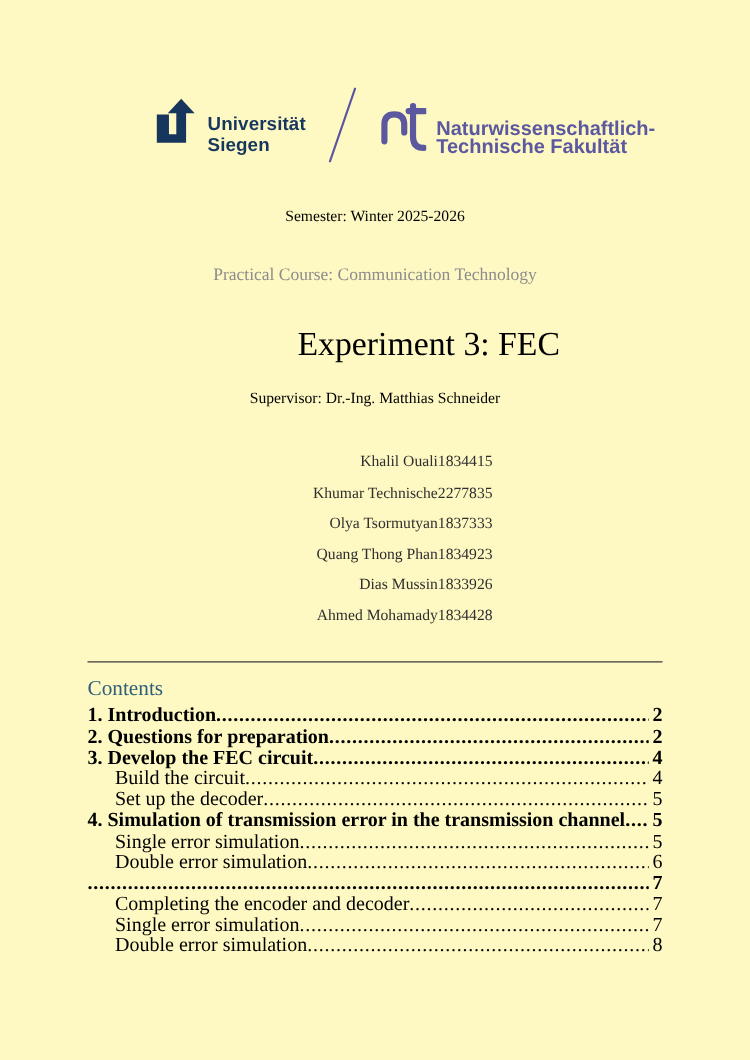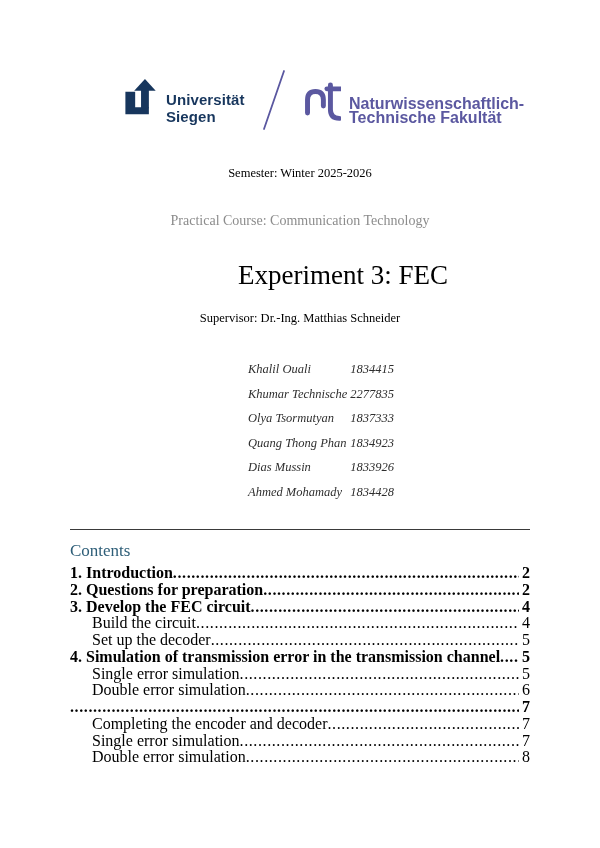--- a/index.html
+++ b/index.html
@@ -1,18 +1,18 @@
 <!DOCTYPE html>
 <html><head>
 <meta charset="utf-8">
 <style>
   html,body { margin:0; padding:0; background:#e8e8e8; }
   .page {
     position:relative; width:600px; height:848px; margin:0 auto;
-    background:#ffffff; overflow:hidden;
+    background:#fef9c3; overflow:hidden;
     font-family:"Liberation Serif", serif; color:#000;
   }
 
   
   .siegen-mark { position:absolute; left:125px; top:77px; }
   .siegen-text {
     position:absolute; left:166px; top:91px;
     font-family:"Liberation Sans", sans-serif; font-weight:bold;
     font-size:15px; line-height:17px; color:#17365D; letter-spacing:.1px;
   }
@@ -27,22 +27,22 @@
   
   .center-line { position:absolute; left:0; width:600px; text-align:center; }
   .semester   { top:166px; font-size:12.5px; font-weight:normal; }
   .course     { top:213px; font-size:14px; color:#8C8C8C; }
   .doc-title  { top:260px; font-size:27px;margin-left:43px; }
   .supervisor { top:311px; font-size:12.5px; }
 
   
   .authors { position:absolute; left:208px; top:362px; width:186px; }
   .author-row {
-    display:flex; justify-content:space-between; align-items:baseline;
-    height:24.6px; font-style:italic; font-size:12.5px; color:#2e2e2e;margin-left:40px;
+    display:flex; justify-content:flex-end; align-items:baseline;
+    height:24.6px; font-size:12.5px; color:#2e2e2e;margin-left:40px;
   }
 
   
   .divider { position:absolute; left:70px; top:529px; width:460px;
              border:none; border-top:1.8px solid #3a3a3a; margin:0; }
   .contents-heading { position:absolute; left:70px; top:541px;
              font-size:17px; color:#2E5E78; }
 
   
   .toc { position:absolute; left:70px; top:565px; width:460px; }

